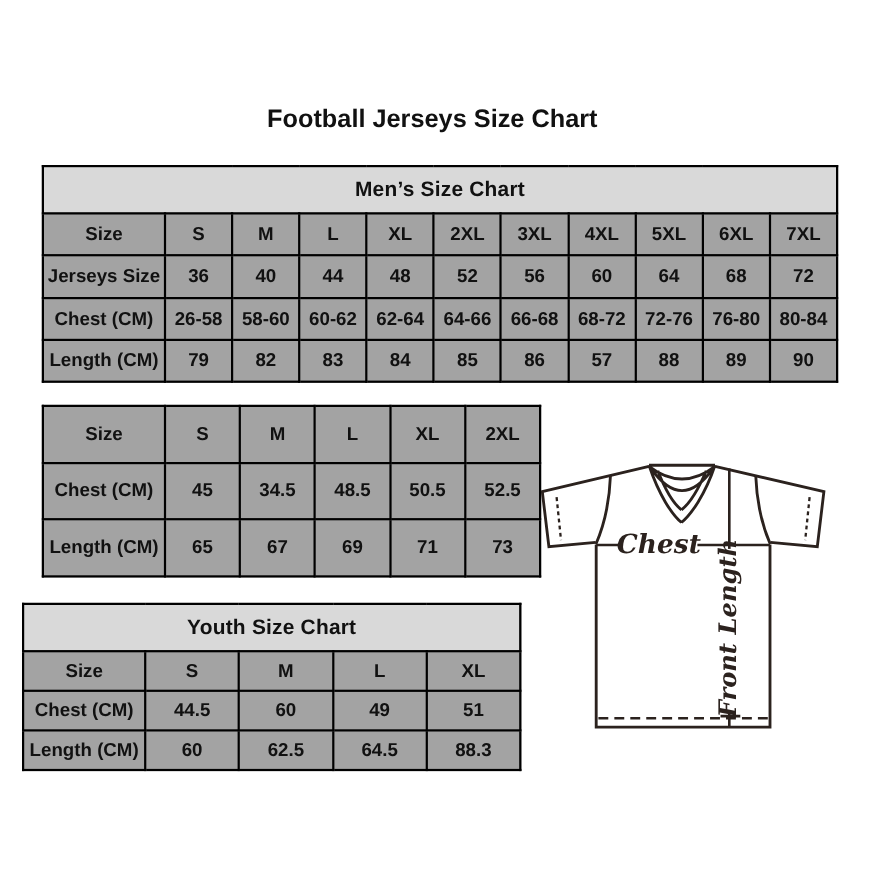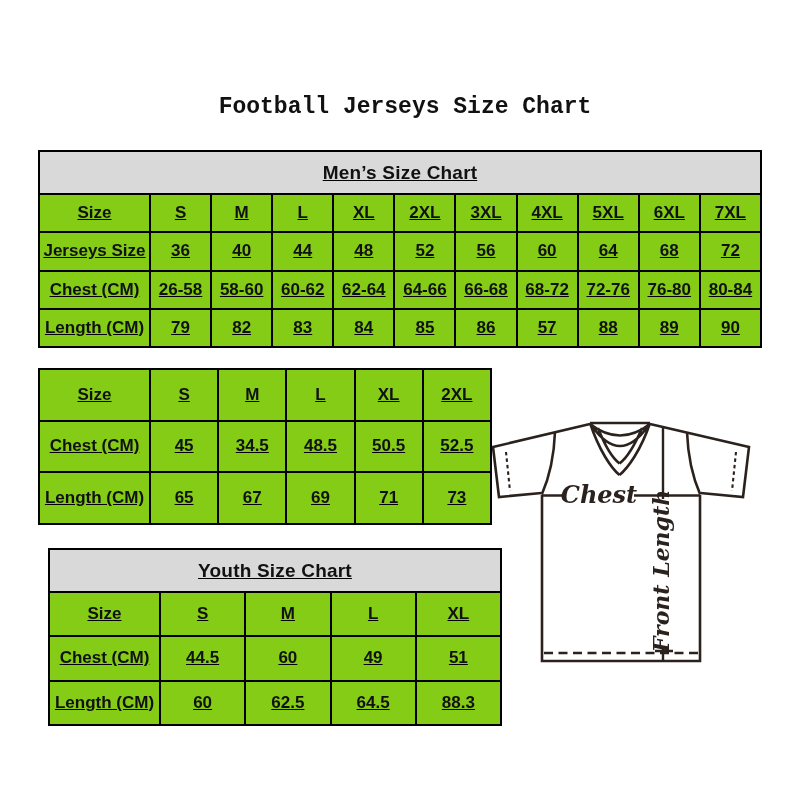--- a/index.html
+++ b/index.html
@@ -6,55 +6,53 @@
   body{
     position:relative;
     width:800px;height:800px;
     background:#ffffff;
     font-family:"Liberation Sans", sans-serif;
     color:#000;
     overflow:hidden;
   }
   .page-title{
     position:absolute;
-    top:94px;left:12px;width:786px;
+    top:94px;left:0;width:786px;
     margin:0;
     text-align:center;
     font-size:23px;
     font-weight:bold;
     color:#111;
-    font-family:Liberation Mono, monospace;
   }
   table.size-table{
     position:absolute;
     border-collapse:collapse;
     table-layout:fixed;
-    background:#84cc16;
-    text-decoration:underline;
+    background:#a3a3a3;
   }
   .size-table th,.size-table td{
     border:2px solid #000;
     text-align:center;
     vertical-align:middle;
     font-weight:bold;
     padding:0;
     color:#111;
     overflow:hidden;
     white-space:nowrap;
   }
   .size-table .tbl-title{
     background:#d9d9d9;
     font-size:19px;
     height:41px;
     letter-spacing:0.2px;
   }
   .size-table td{font-size:17px;}
   #men-table{left:38px;top:150px;width:724px;height:198px;}
   #women-table{left:38px;top:368px;width:454px;height:157px;}
-  #youth-table{left:48px;top:548px;width:454px;height:178px;}
+  #youth-table{left:20px;top:548px;width:454px;height:153px;}
   .jersey-wrap{
     position:absolute;
     left:486px;top:398px;width:272px;height:274px;
   }
   .jersey-wrap svg{display:block;}
 </style>
 </head>
 <body>
 
 <h1 class="page-title">Football Jerseys Size Chart</h1>

